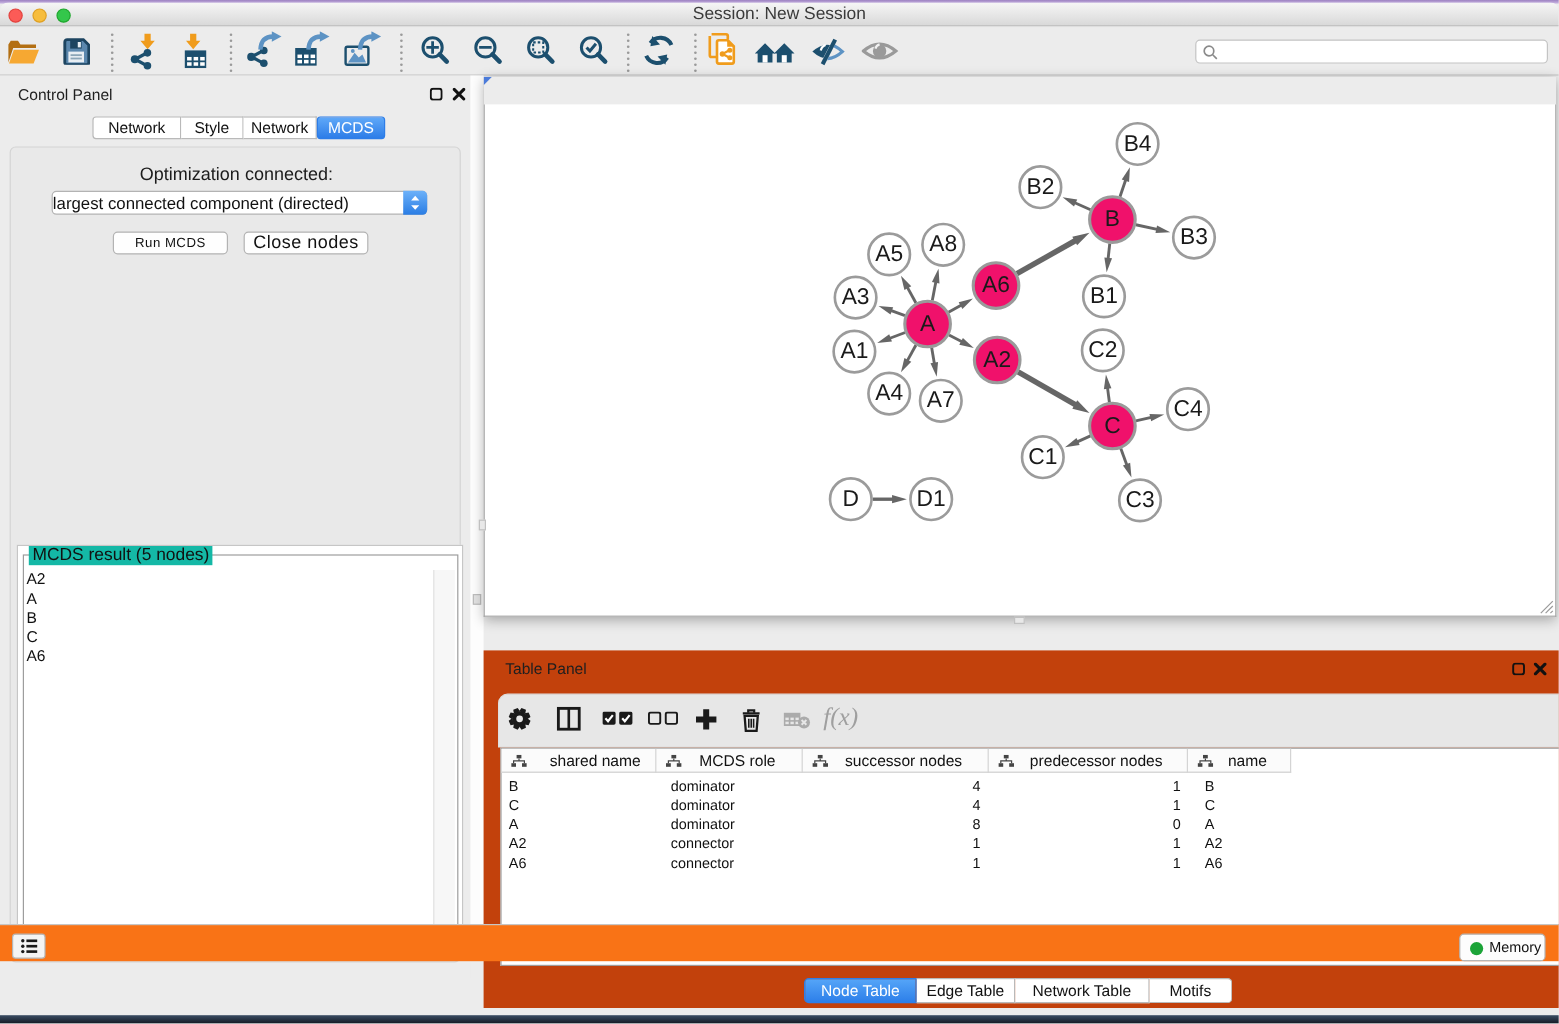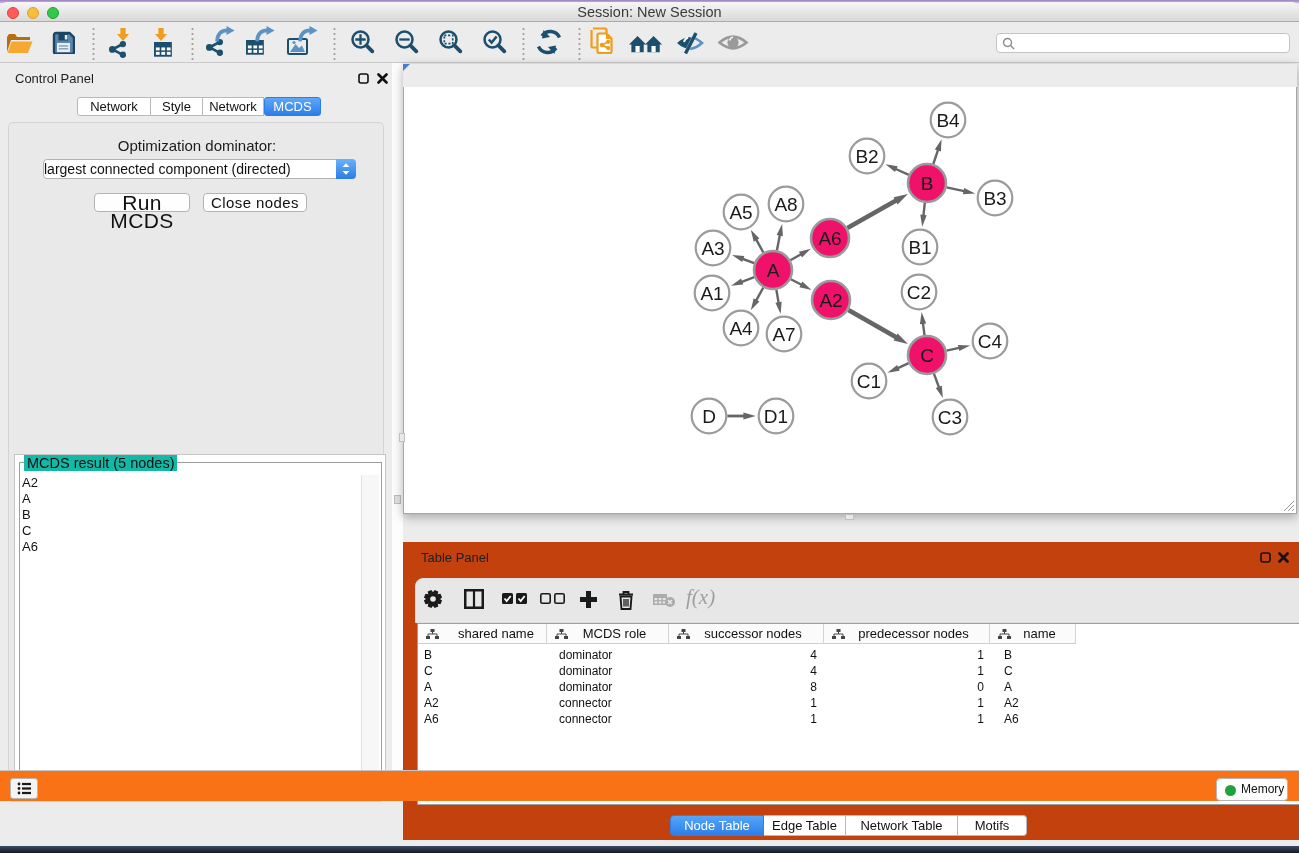--- a/index.html
+++ b/index.html
@@ -218,32 +218,32 @@
     <svg width="14" height="14" style="position:absolute;left:5px;top:3px">
         <circle cx="5.5" cy="5.5" r="4" fill="none" stroke="#8a8a8a" stroke-width="1.4"></circle>
         <line x1="8.6" y1="8.6" x2="12" y2="12" stroke="#8a8a8a" stroke-width="1.4"></line>
       </svg>
   </div>
 </div>
 
 <div class="abs" style="left:0;top:63px;width:392px;height:752px;background:#ececec">
 
   <div class="abs" style="left:8px;top:59px;width:376px;height:680px;border:1px solid #d4d4d4;border-radius:5px;background:#e9e9e9">
-    <div class="abs" style="left:0;top:14px;width:376px;text-align:center;font-size:15px;color:#1c1c1c">Optimization dominator:</div>
+    <div class="abs" style="left:0;top:14px;width:376px;text-align:center;font-size:15px;color:#1c1c1c">Optimization connected:</div>
 
     <div class="abs" style="left:34px;top:36px;width:313px;height:20px;background:#fff;border:1px solid #b3b3b3;border-radius:4px;font-size:14px;line-height:19px;color:#111;">largest connected component (directed)
       <div class="abs" style="right:-1px;top:-1px;width:20px;height:20px;background:linear-gradient(#6cb1f9,#2a7de4);border-radius:0 4px 4px 0">
         <svg width="20" height="20">
             <path d="M10,4.2 L13.4,8 H6.6 Z" fill="#fff"></path>
             <path d="M10,15.8 L13.4,12 H6.6 Z" fill="#fff"></path>
           </svg>
       </div>
     </div>
 
-    <div class="abs" style="left:85px;top:70px;width:96px;height:19px;background:#fefefe;border:1px solid #b3b3b3;border-radius:4px;text-align:center;font-size:21px;letter-spacing:0.4px;line-height:18px;color:#111">Run MCDS</div>
+    <div class="abs" style="left:85px;top:70px;width:96px;height:19px;background:#fefefe;border:1px solid #b3b3b3;border-radius:4px;text-align:center;font-size:11px;letter-spacing:0.4px;line-height:18px;color:#111">Run MCDS</div>
     <div class="abs" style="left:194px;top:70px;width:104px;height:19px;background:#fefefe;border:1px solid #b3b3b3;border-radius:4px;text-align:center;font-size:15px;letter-spacing:0.4px;line-height:18px;color:#111">Close nodes</div>
 
     <div class="abs" style="left:5px;top:331px;width:372px;height:346px;background:#fff;border:1px solid #c6c6c6">
 
       <div class="abs" style="left:4px;top:7px;width:363px;height:332px;border:1px solid #9d9d9d">
         <div class="abs" style="left:4px;top:-8px;background:#14b8a6;font-size:14.5px;color:#111;padding:0 3px">MCDS result (5 nodes)</div>
         <div class="abs" style="left:2px;top:12px;font-size:13px;color:#111;line-height:16px">A2<br>A<br>B<br>C<br>A6</div>
         <div class="abs" style="right:2px;top:12px;width:18px;height:316px;background:#f7f7f7;border-left:1px solid #e2e2e2"></div>
       </div>
     </div>

